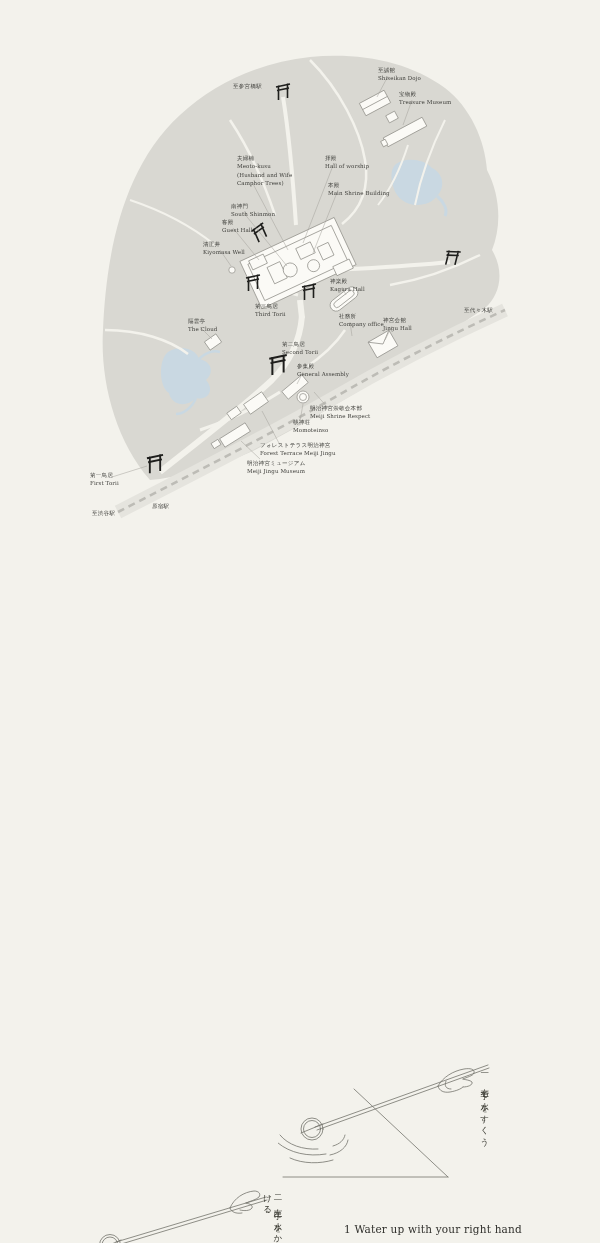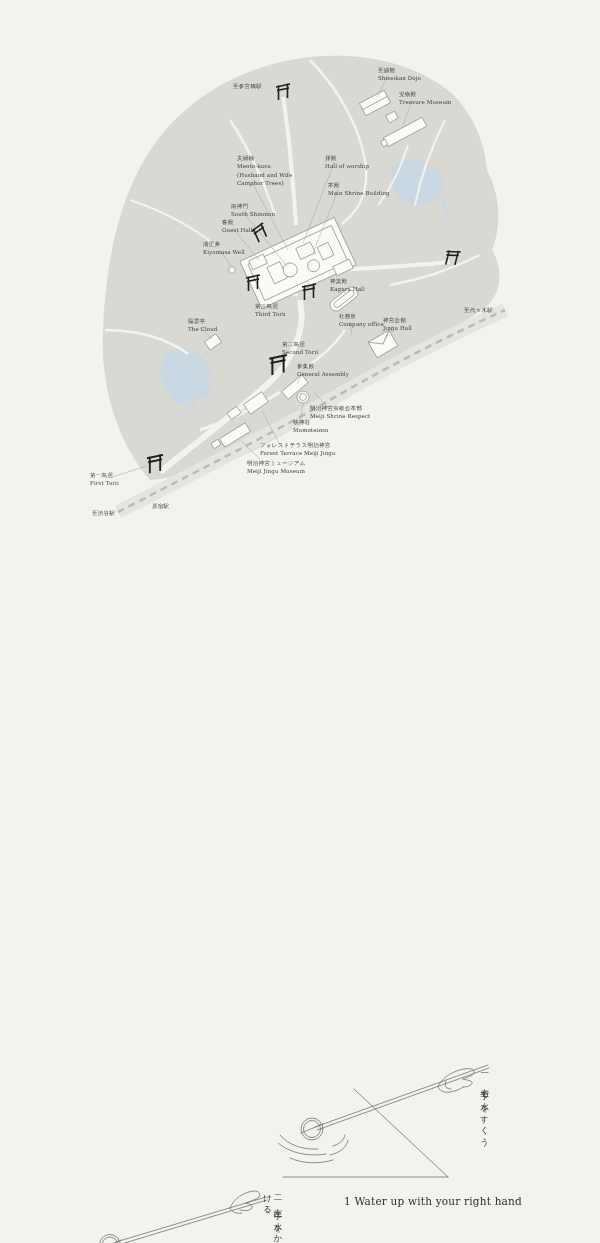--- a/index.html
+++ b/index.html
@@ -19,21 +19,21 @@
   .illus{position:absolute;}
   .illus path,.illus circle,.illus ellipse,.illus line{
     fill:none;stroke:#73736c;stroke-width:.8;stroke-linecap:round;stroke-linejoin:round;
   }
   .vtext{
     position:absolute;writing-mode:vertical-rl;text-orientation:upright;
     font-size:8.5px;letter-spacing:1.5px;color:#37372f;line-height:1.2;
   }
   .vtext .vbody{margin-inline-start:12px;}
   .caption{
-    position:absolute;font-size:10.5px;color:#2f2f2b;letter-spacing:.2px;line-height:1.0;
+    position:absolute;font-size:10.5px;color:#2f2f2b;letter-spacing:.2px;line-height:1.0;margin-top:28px;
   }
 </style>
 </head>
 <body>
 
 <div class="map-wrap">
   <svg width="600" height="530" viewBox="0 0 600 530">
 
     <path d="M150,480 C115,440 100,380 103,330 C106,260 120,170 180,115
              C215,82 262,62 310,57 C360,52 410,62 445,88 C470,107 485,140 487,170

